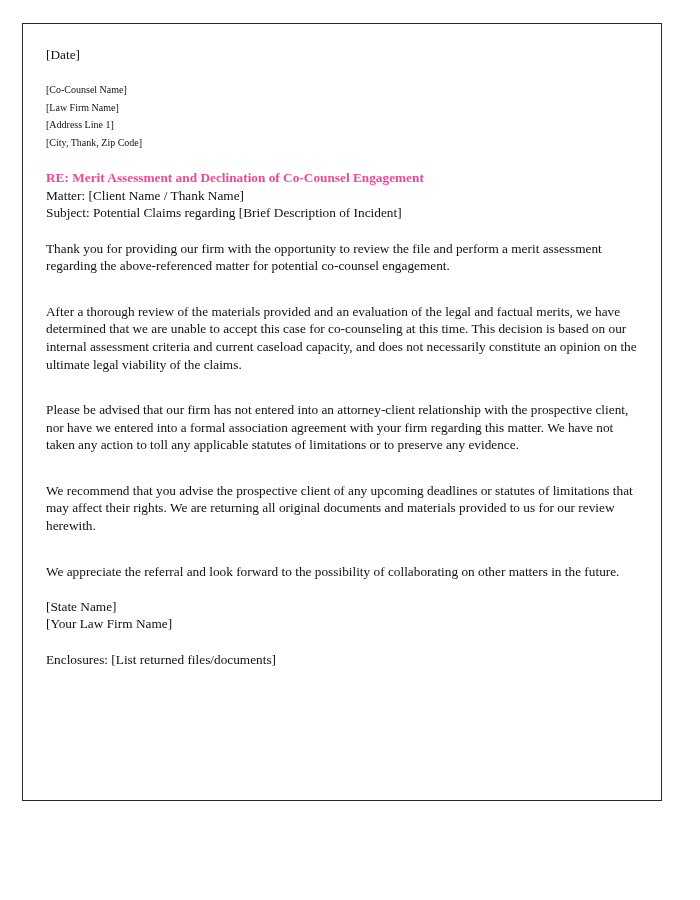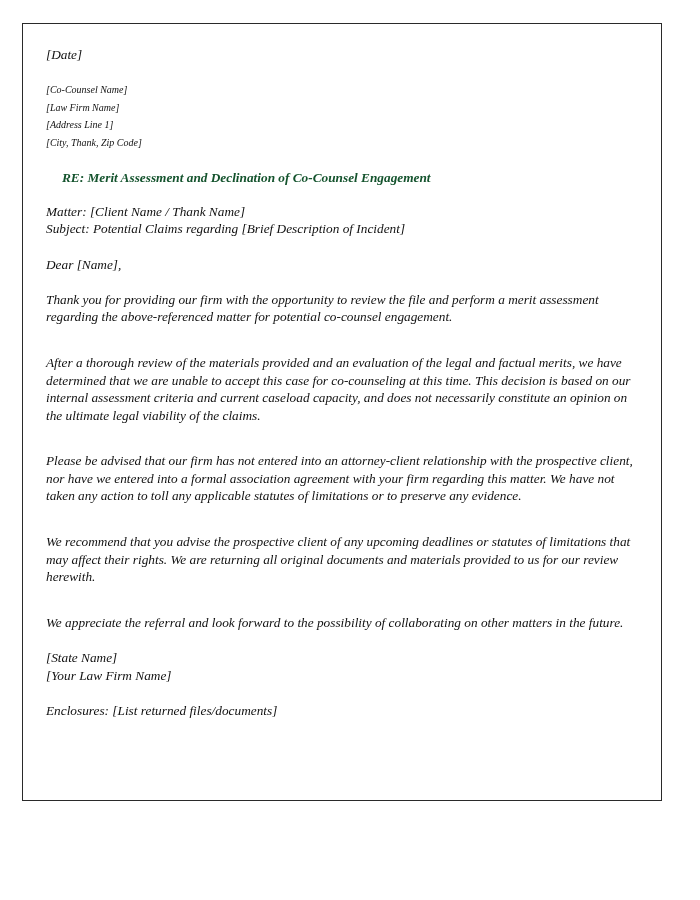--- a/index.html
+++ b/index.html
@@ -38,33 +38,32 @@
     font-size: 13.3px;
     line-height: 17.6px;
     color: #111111;
     text-align: left;
     margin: 0;
     white-space: normal;
   }
 
   .block {
     margin: 0;
-    font-style: italic;
   }
 
   
   .gap-1  { margin-top: 17.6px; }
   .gap-sm { margin-top: 28px; }
 
   .heading-re {
     font-weight: bold;
     font-size: 13.3px;
     line-height: 17.6px;
-    color: #14532d;
-    margin: 16px;
+    color: #ec4899;
+    margin: 0;
   }
 
   .addr-line {
     font-size: 10px;
     line-height: 17.6px;
   }
 </style>
 </head>
 <body>
 
@@ -79,21 +78,20 @@
       <div class="addr-line">[Address Line 1]</div>
       <div class="addr-line">[City, Thank, Zip Code]</div>
     </div>
 
     <div class="block gap-1">
       <div class="heading-re">RE: Merit Assessment and Declination of Co-Counsel Engagement</div>
       <div class="line">Matter: [Client Name / Thank Name]</div>
       <div class="line">Subject: Potential Claims regarding [Brief Description of Incident]</div>
     </div>
 
-    <div class="line block gap-1">Dear [Name],</div>
 
     <p class="para block gap-1">Thank you for providing our firm with the opportunity to review the file and perform a merit assessment regarding the above-referenced matter for potential co-counsel engagement.</p>
 
     <p class="para block gap-sm">After a thorough review of the materials provided and an evaluation of the legal and factual merits, we have determined that we are unable to accept this case for co-counseling at this time. This decision is based on our internal assessment criteria and current caseload capacity, and does not necessarily constitute an opinion on the ultimate legal viability of the claims.</p>
 
     <p class="para block gap-sm">Please be advised that our firm has not entered into an attorney-client relationship with the prospective client, nor have we entered into a formal association agreement with your firm regarding this matter. We have not taken any action to toll any applicable statutes of limitations or to preserve any evidence.</p>
 
     <p class="para block gap-sm">We recommend that you advise the prospective client of any upcoming deadlines or statutes of limitations that may affect their rights. We are returning all original documents and materials provided to us for our review herewith.</p>
 
     <p class="para block gap-sm">We appreciate the referral and look forward to the possibility of collaborating on other matters in the future.</p>

